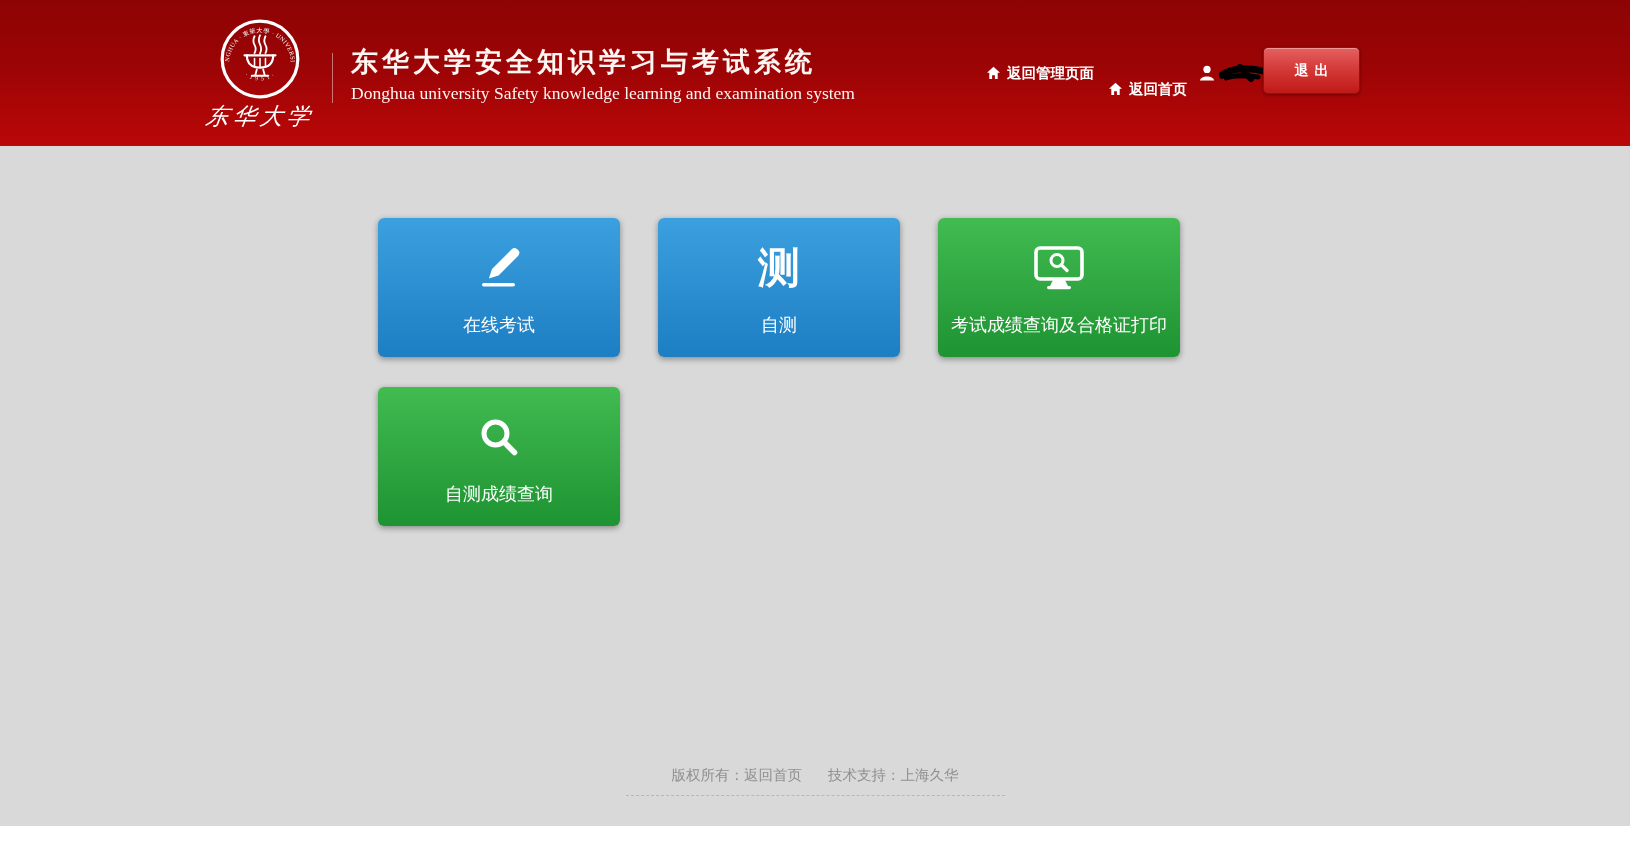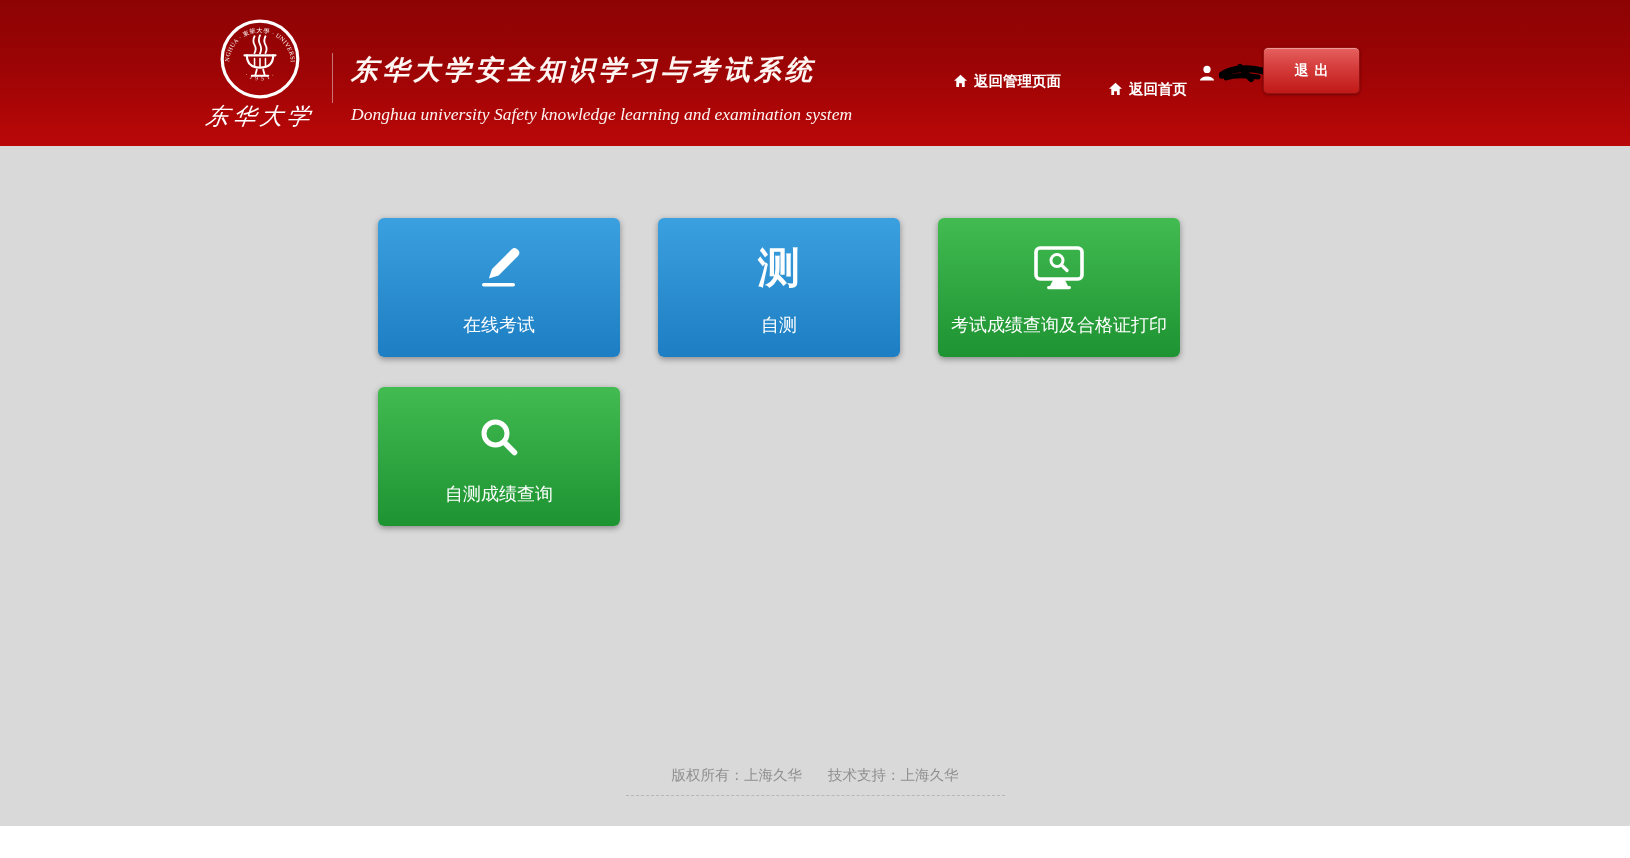--- a/index.html
+++ b/index.html
@@ -9,27 +9,27 @@
   
   .header { position:absolute; left:0; top:0; width:1630px; height:146px;
             background:linear-gradient(180deg,#8d0304 0%,#9c0405 45%,#ba0708 100%); }
 
   .seal { position:absolute; left:202px; top:18px; width:116px; display:flex; flex-direction:column; align-items:center; }
   .seal-name { margin-top:1px; color:#fff; font-size:23px; letter-spacing:4px;
                font-family:"Liberation Serif",serif; font-style:italic; transform:skewX(-8deg); }
 
   .header-divider { position:absolute; left:332px; top:53px; width:1px; height:50px; background:rgba(255,255,255,.45); }
 
-  .titles { position:absolute; left:351px; top:52px; color:#fdf6f2;font-style:italic; }
+  .titles { position:absolute; left:351px; top:44px; color:#fdf6f2; }
   .title-cn { font-size:27px; font-weight:bold; letter-spacing:4px; font-family:"Liberation Serif",serif; }
-  .title-en { margin-top:16px; font-size:17.5px; font-family:"Liberation Serif",serif; font-weight:normal; }
+  .title-en { margin-top:3px; font-size:17.5px; font-family:"Liberation Serif",serif; font-weight:normal; }
 
   .nav-link { position:absolute; top:64px; height:18px; display:flex; align-items:center; gap:6px;
               color:#fff; font-size:14.5px; font-weight:bold; cursor:pointer; white-space:nowrap; }
-  .nav-admin { left:953px;margin-top:8px; }
+  .nav-admin { left:986px; }
   .nav-home  { left:1108px;margin-top:16px; }
 
   .user-box { position:absolute; left:1199px; top:62px; display:flex; align-items:center; gap:4px; }
 
   .logout-btn { position:absolute; left:1263px; top:47px; width:97px; height:47px;
                 background:linear-gradient(180deg,#e5615f 0%,#d43b3a 45%,#c01917 100%);
                 border:1px solid #951011; border-radius:5px;
                 box-shadow:inset 0 1px 0 rgba(255,255,255,.35), 0 1px 3px rgba(0,0,0,.35);
                 color:#fff; font-size:14px; letter-spacing:6px; text-indent:6px;
                 font-family:"Liberation Serif",serif; font-weight:bold;
@@ -171,18 +171,18 @@
           </svg>
         </div>
         <div class="tile-label">自测成绩查询</div>
       </div>
 
 
     </div>
 
     <div class="footer">
       <div class="footer-inner">
-        <span>版权所有：上海久华</span><span class="sep"></span><span>技术支持：上海久华</span>
+        <span>版权所有：返回首页</span><span class="sep"></span><span>技术支持：上海久华</span>
       </div>
     </div>
   </div>
 
 </div>
 
 </body></html>

